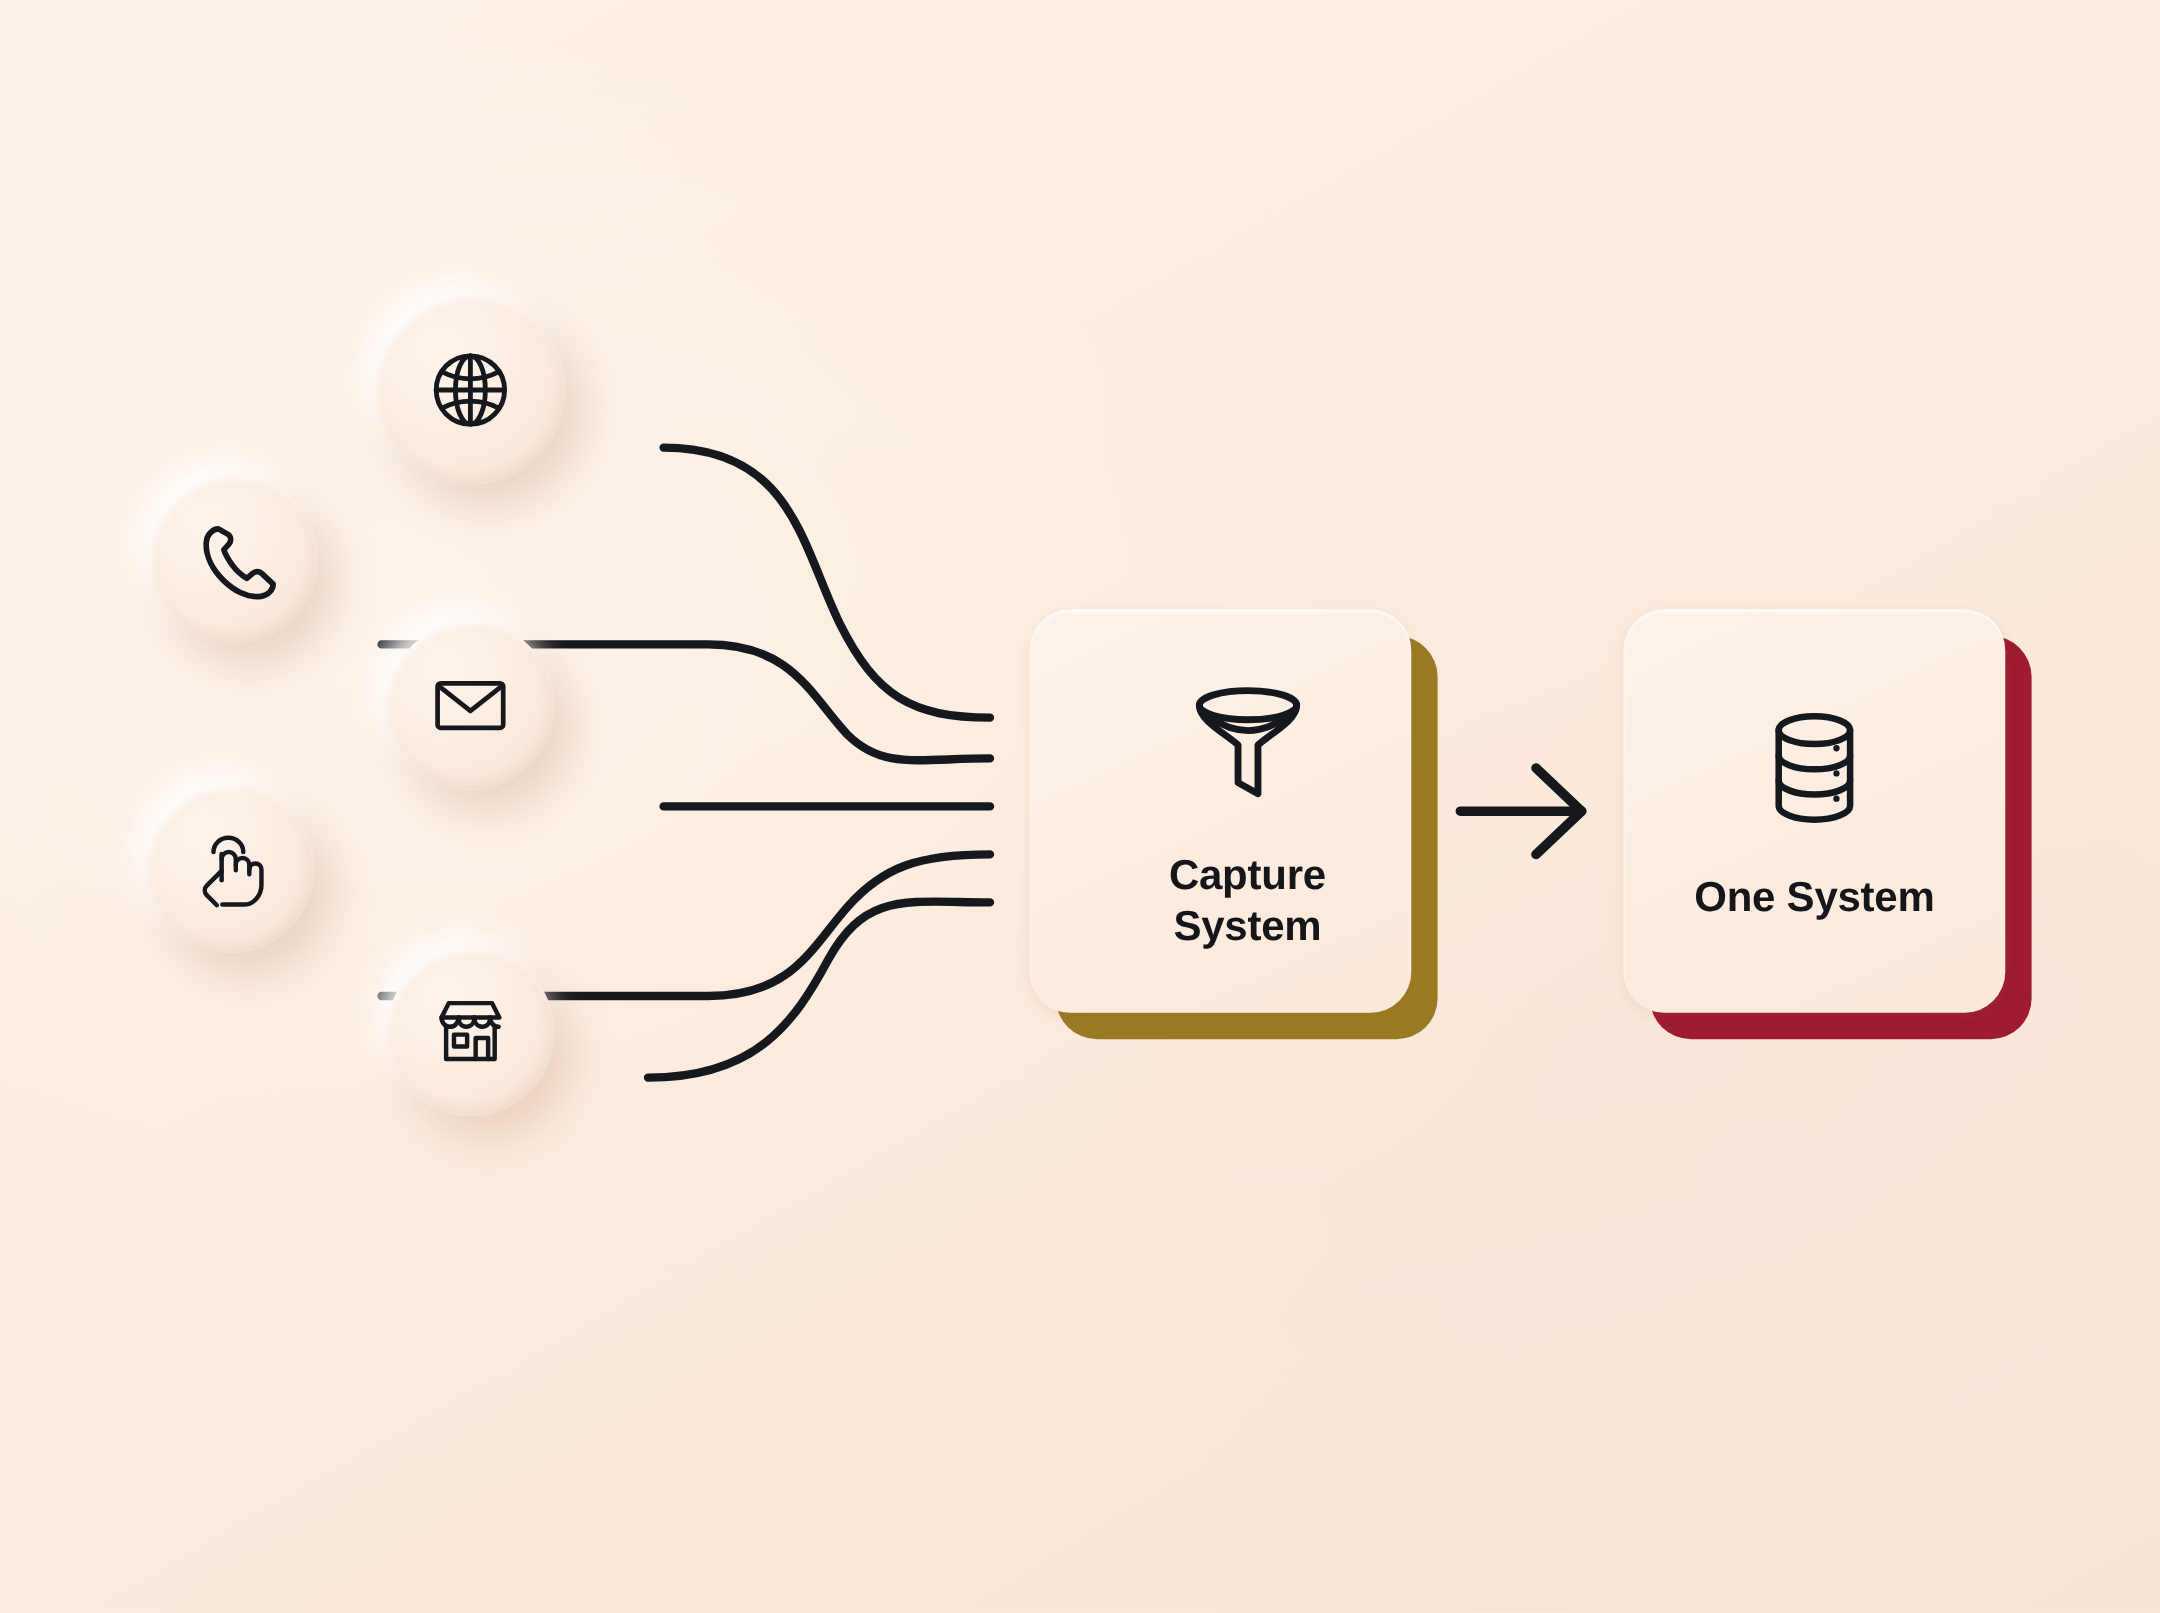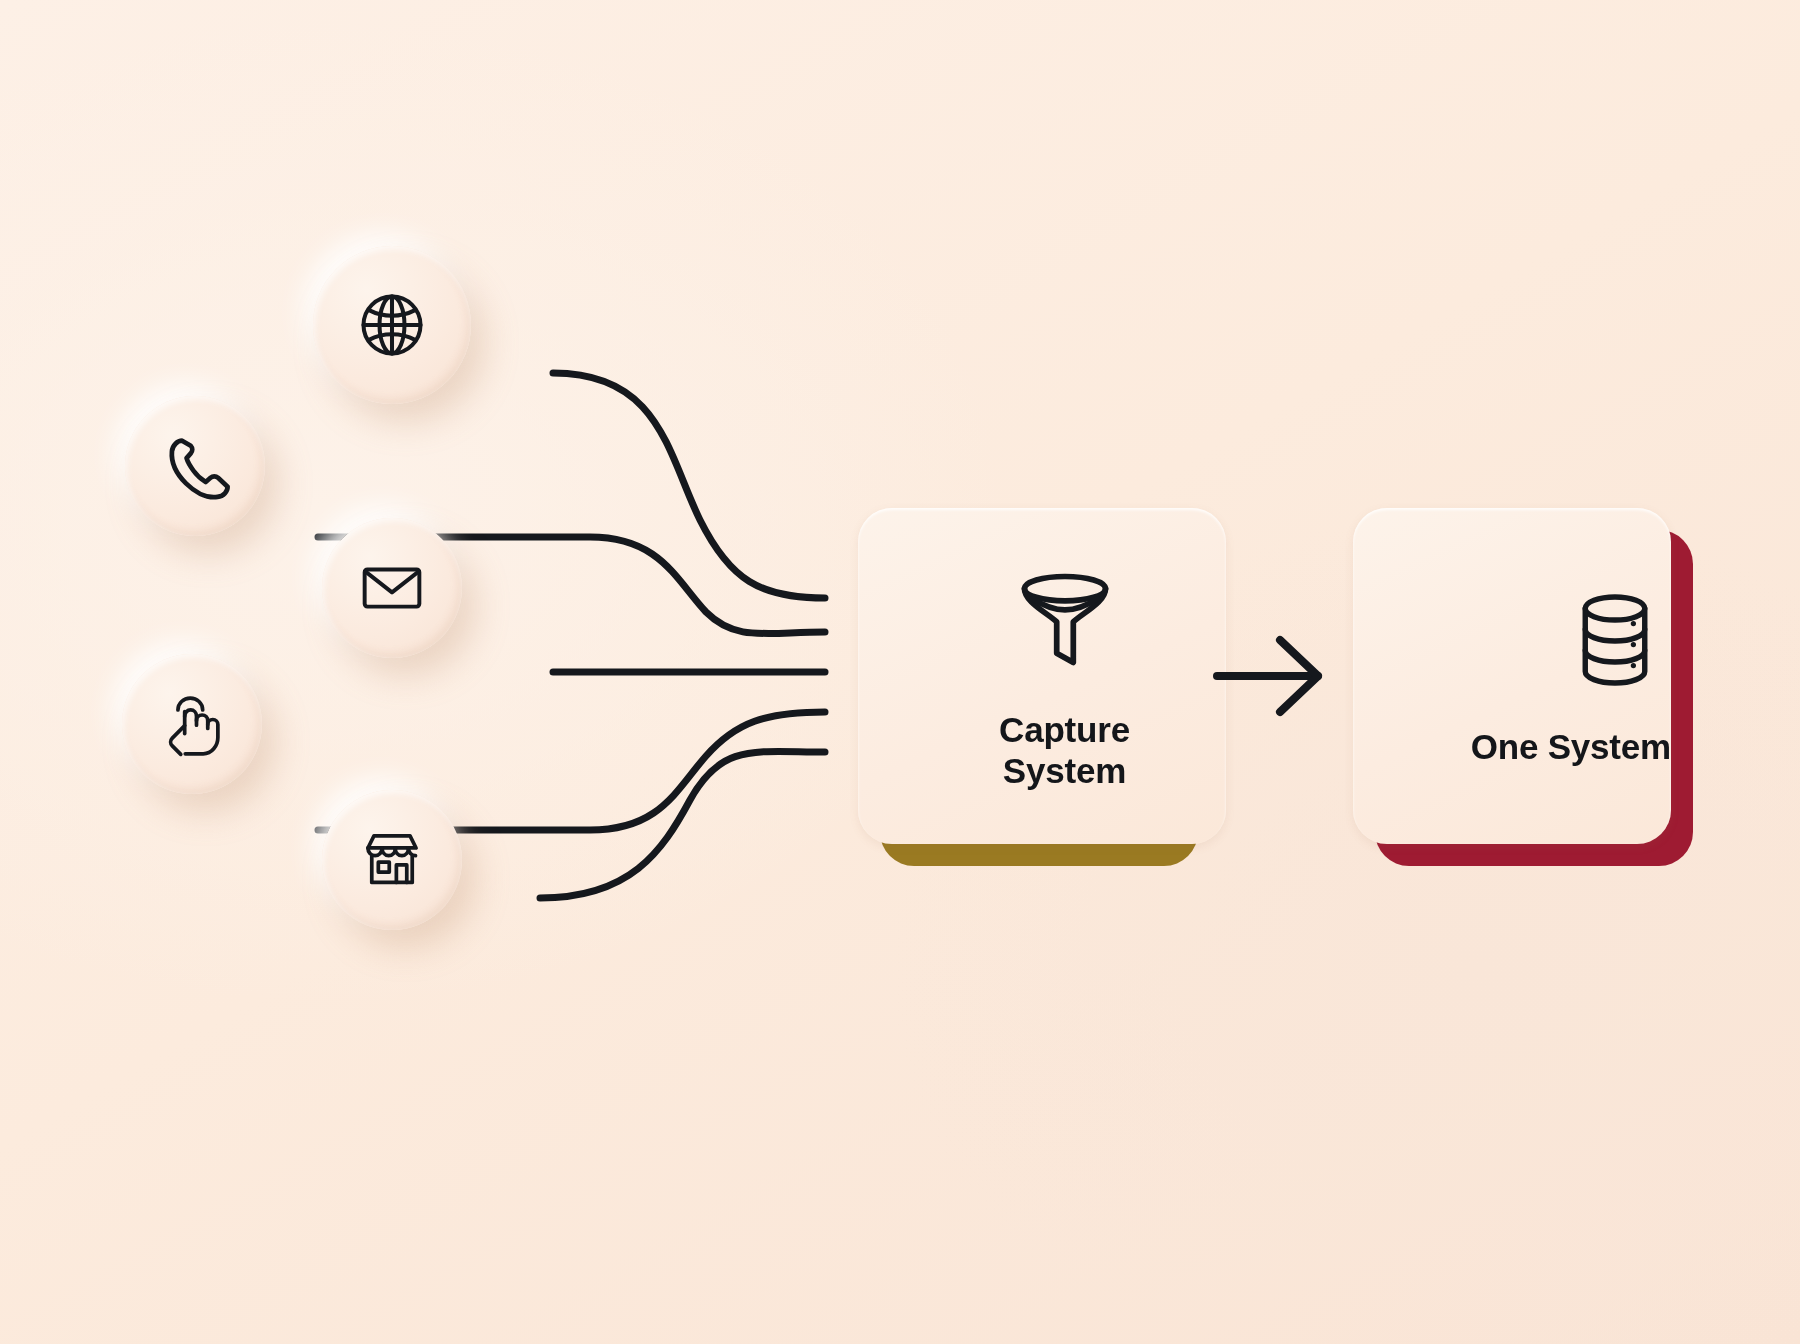--- a/index.html
+++ b/index.html
@@ -129,21 +129,21 @@
       <path d="M47 21 C47 25 49.8 28 53.5 28"></path>
       <path d="M13.5 28.5 L13.5 52.5 L50.5 52.5 L50.5 28.5"></path>
       <rect x="19.5" y="34" width="10" height="9"></rect>
       <path d="M36 52.5 L36 36.5 L45.5 36.5 L45.5 52.5"></path>
     </svg>
         </span>
       </div>
     </div>
 
   <div class="card-shadow" id="shadow-capture" style="left: 880px; top: 530px; width: 318px; height: 336px; background: rgb(154, 122, 34);"></div>
-  <div class="card" id="card-capture" style="left: 858px; top: 508px; width: 368px; height: 336px; background: linear-gradient(155deg, rgb(253, 243, 234) 0%, rgb(252, 236, 224) 55%, rgb(251, 232, 217) 100%); padding-left: 45px;">
+  <div class="card" id="card-capture" style="left: 858px; top: 508px; width: 318px; height: 336px; background: linear-gradient(155deg, rgb(253, 243, 234) 0%, rgb(252, 236, 224) 55%, rgb(251, 232, 217) 100%); padding-left: 45px;">
     <div class="card-icon">
       <svg width="118" height="118" viewBox="0 0 64 64" fill="none" stroke="#15181d" stroke-width="3.1" stroke-linecap="round" stroke-linejoin="round">
         <ellipse cx="32" cy="15" rx="22" ry="6.6"></ellipse>
         <path d="M10 15 C10 22 22 28 27.5 33 L27.5 50 L36.5 55 L36.5 33 C42 28 54 22 54 15"></path>
         <path d="M14.5 20.5 C20 24 26 26.5 32 26.5 C38 26.5 44 24 49.5 20.5"></path>
       </svg>
     </div>
     <div class="card-label">
       <div>Capture</div>
       <div>System</div>
@@ -151,21 +151,21 @@
   </div>
 
   <svg class="layer" viewBox="0 0 1800 1344" style="z-index:4;" aria-hidden="true">
     <g id="arrow-group" fill="none" stroke="#15181d" stroke-width="8" stroke-linecap="round" stroke-linejoin="round">
         <path d="M 1217 676 L 1318 676" stroke="#15181d"></path>
         <path d="M 1280 640 L 1318 676 L 1280 712" stroke="#15181d"></path>
       </g>
   </svg>
 
   <div class="card-shadow" id="shadow-one-system" style="left: 1375px; top: 530px; width: 318px; height: 336px; background: rgb(158, 27, 50);"></div>
-  <div class="card" id="card-one-system" style="left: 1353px; top: 508px; width: 318px; height: 336px; background: linear-gradient(155deg, rgb(253, 243, 234) 0%, rgb(252, 236, 224) 55%, rgb(251, 232, 217) 100%); align-items: flex-end;">
+  <div class="card" id="card-one-system" style="left: 1353px; top: 508px; width: 318px; height: 336px; background: linear-gradient(155deg, rgb(253, 243, 234) 0%, rgb(252, 236, 224) 55%, rgb(251, 232, 217) 100%);">
     <div class="card-icon">
       <svg width="112" height="112" viewBox="0 0 64 64" fill="none" stroke="#15181d" stroke-width="3.1" stroke-linecap="round" stroke-linejoin="round">
         <ellipse cx="32" cy="14" rx="17" ry="6.6"></ellipse>
         <path d="M15 14 L15 50 C15 53.6 22.6 56.6 32 56.6 C41.4 56.6 49 53.6 49 50 L49 14"></path>
         <path d="M15 26 C15 29.6 22.6 32.6 32 32.6 C41.4 32.6 49 29.6 49 26"></path>
         <path d="M15 38 C15 41.6 22.6 44.6 32 44.6 C41.4 44.6 49 41.6 49 38"></path>
         <circle cx="42.5" cy="22.6" r="1.5" fill="#15181d" stroke="none"></circle>
         <circle cx="42.5" cy="34.6" r="1.5" fill="#15181d" stroke="none"></circle>
         <circle cx="42.5" cy="46.6" r="1.5" fill="#15181d" stroke="none"></circle>
       </svg>

